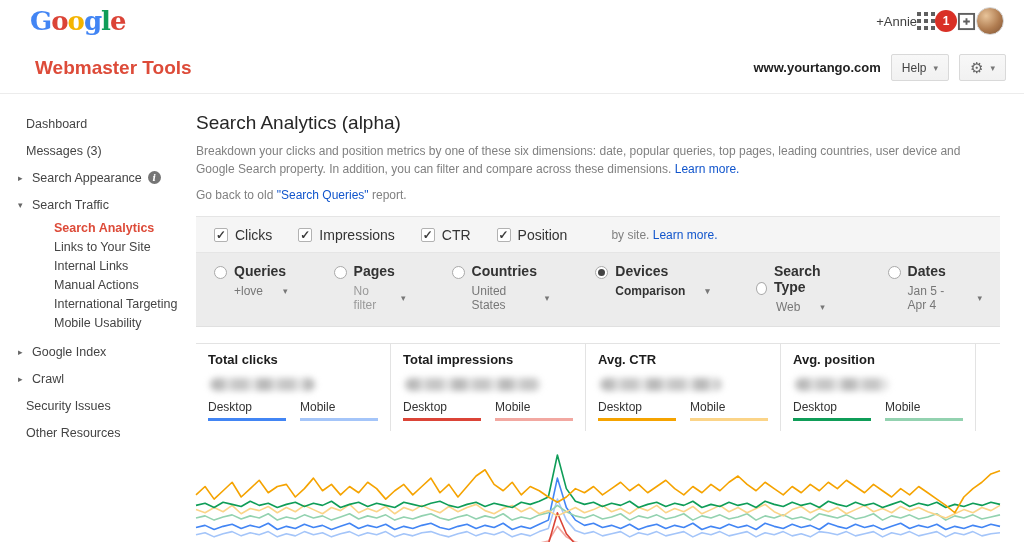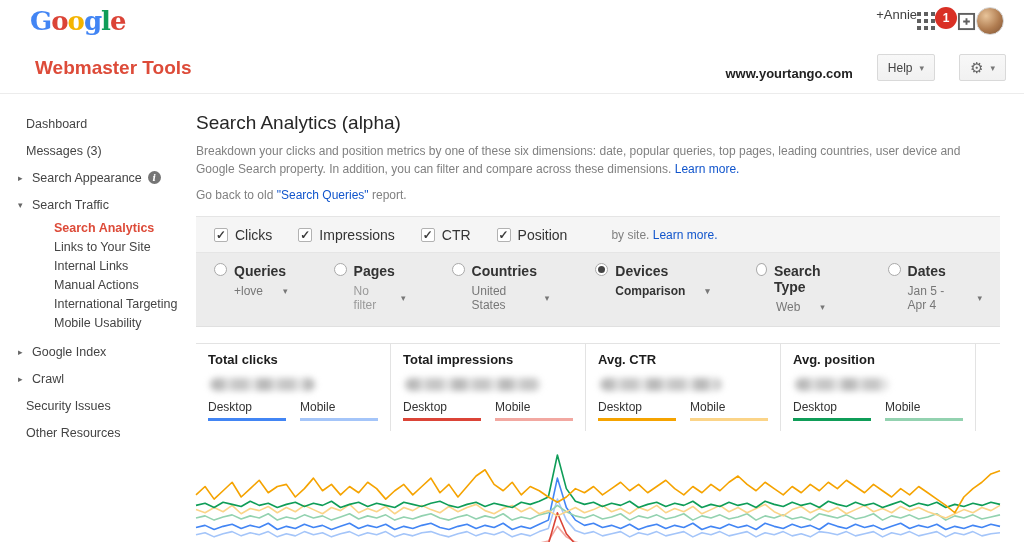--- a/index.html
+++ b/index.html
@@ -1,32 +1,32 @@
 <!DOCTYPE html>
 <html><head>
 <meta charset="utf-8">
 <style>
   *{box-sizing:border-box;margin:0;padding:0}
   html,body{width:1024px;height:542px;overflow:hidden;background:#fff;
     font-family:"Liberation Sans",sans-serif;color:#333}
   
   .topbar{height:42px;display:flex;align-items:center;padding:0 20px 0 30px}
   .logo{font-family:"DejaVu Serif",serif;font-size:26px;font-weight:bold;letter-spacing:-1px;cursor:pointer}
-  .topbar-right{margin-left:auto;display:flex;}
+  .topbar-right{margin-left:auto;display:flex;align-items:center;}
   .user-link{font-size:13px;color:#404040;cursor:pointer}
   .icon-btn{display:flex;align-items:center;cursor:pointer}
   .badge{width:22px;height:22px;border-radius:50%;background:#d93025;color:#fff;
     font-size:12px;font-weight:bold;display:flex;align-items:center;justify-content:center;cursor:pointer}
   .avatar{width:28px;height:28px;border-radius:50%;cursor:pointer;
     background:radial-gradient(circle at 35% 30%,#e8c49a 0%,#b07c50 55%,#7c5133 100%);
     border:1px solid #d6d6d6}
   
   .header{height:52px;display:flex;align-items:center;padding:0 18px 0 35px;border-bottom:1px solid #ececec}
   .app-title{color:#dd4b39;font-size:19px;font-weight:bold}
-  .header-right{margin-left:auto;display:flex;align-items:flex-end;gap:24px}
+  .header-right{margin-left:auto;display:flex;align-items:center;gap:10px}
   .site{font-weight:bold;font-size:13px;color:#222}
   .btn{display:inline-flex;align-items:center;gap:7px;height:27px;padding:0 10px;
     border:1px solid #d9d9d9;border-radius:2px;background:linear-gradient(#f8f8f8,#f1f1f1);
     font-size:12px;color:#444;cursor:pointer}
   .caret{font-size:9px;color:#777}
   .gear-glyph{font-size:15px;color:#666;line-height:1}
   
   .body-wrap{display:flex;align-items:flex-start}
   .sidebar{width:186px;flex:none;padding-top:16px;font-size:12.5px}
   .side-item{height:27px;display:flex;align-items:center;padding-left:26px;color:#444;cursor:pointer}
@@ -49,21 +49,21 @@
     border-bottom:1px solid #e5e5e5;display:flex;align-items:center;gap:26px;padding:0 18px}
   .chk-group{display:flex;align-items:center;gap:7px;cursor:pointer}
   .checkbox{width:14px;height:14px;background:#fff;border:1px solid #b2b2b2;border-radius:2px;
     display:flex;align-items:center;justify-content:center;font-size:12px;font-weight:bold;color:#3d3d3d;line-height:1}
   .chk-label{font-size:14px;color:#333}
   .by-site{font-size:12px;color:#808080;margin-left:18px}
   
   .dims-bar{background:#ececec;border-bottom:1px solid #e0e0e0;display:flex;gap:46px;
     padding:10px 18px 12px 18px}
   .dim{display:flex;flex-direction:column;gap:5px;cursor:pointer}
-  .dim-top{display:flex;align-items:flex-start;gap:7px}
+  .dim-top{display:flex;align-items:flex-end;gap:7px}
   .radio{width:13px;height:13px;border-radius:50%;background:#fff;border:1px solid #a9a9a9;
     display:flex;align-items:center;justify-content:center}
   .radio-dot{width:7px;height:7px;border-radius:50%;background:#444;display:none}
   .radio.selected .radio-dot{display:block}
   .dim-label{font-size:14px;font-weight:bold;color:#333}
   .dim-value{margin-left:20px;font-size:12px;color:#777;display:flex;align-items:center;gap:20px}
   .dim-value.muted{color:#9a9a9a}
   .dim-value.strong{color:#333;font-weight:bold}
   
   .cards{margin-top:16px;display:flex;border-top:1px solid #e3e3e3}

